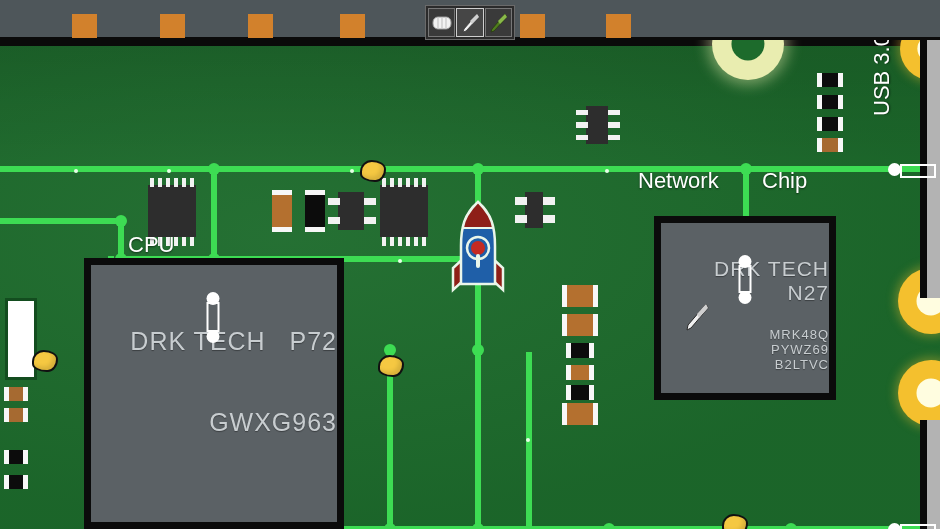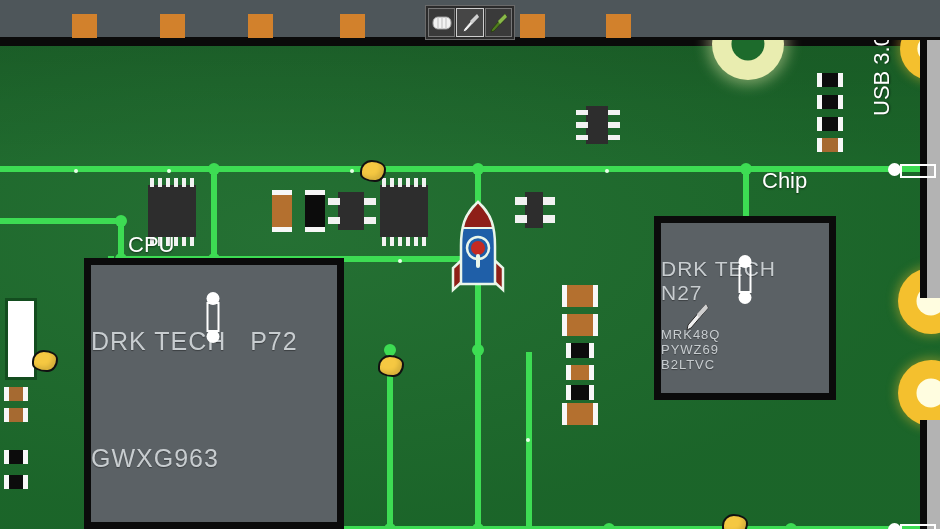--- a/index.html
+++ b/index.html
@@ -108,21 +108,21 @@
     position: absolute;
     background: #0b0b0b;
     padding: 7px;
     z-index: 10;
   }
   .bigchip-inner {
     width: 100%; height: 100%;
     background: #5b6165;
     display: flex;
     flex-direction: column;
-    align-items: flex-start;
+    align-items: flex-end;
     position: relative;
   }
   .chip-line {
     color: #c8cdd0;
     letter-spacing: 1px;
     white-space: pre;
     text-shadow: 0 1px 1px rgba(0,0,0,0.35);
   }
 
   
@@ -376,21 +376,21 @@
       </div>
       <div class="edge-dot" style="left: 888px; top: 163px;"></div>
       <div class="edge-conn" style="left: 900px; top: 164px; width: 36px; height: 14px;"></div>
       <div class="edge-dot" style="left: 888px; top: 523px;"></div>
       <div class="edge-conn" style="left: 900px; top: 524px; width: 36px; height: 14px;"></div>
     </div>
 
   <div class="bigchip" style="left:84px; top:258px; width:260px; height:271px;">
     <div class="bigchip-inner">
       <div class="chip-line" style="font-size:25px; margin-top:62px;">DRK TECH   P72</div>
-      <div class="chip-line" style="font-size:25px; margin-top:88px;">GWXG963</div>
+      <div class="chip-line" style="font-size:25px; margin-top:52px;">GWXG963</div>
     </div>
   </div>
 
   <div class="bigchip" style="left:654px; top:216px; width:182px; height:184px;">
     <div class="bigchip-inner">
       <div class="chip-line" style="font-size:21px; margin-top:34px;">DRK TECH</div>
       <div class="chip-line" style="font-size:21px;">N27</div>
       <div class="chip-line" style="font-size:13px; margin-top:22px;">MRK48Q</div>
       <div class="chip-line" style="font-size:13px;">PYWZ69</div>
       <div class="chip-line" style="font-size:13px;">B2LTVC</div>
@@ -410,20 +410,21 @@
     <path d="M30 4 C44 16 47 30 47 48 L47 86 L13 86 L13 48 C13 30 16 16 30 4 Z" fill="#1f5fa8" stroke="#eaf6ea" stroke-width="2.5"></path>
 
     <path d="M30 4 C40 14 44 22 45 30 L15 30 C16 22 20 14 30 4 Z" fill="#8e1f18" stroke="#eaf6ea" stroke-width="2"></path>
 
     <circle cx="30" cy="50" r="11" fill="#1f5fa8" stroke="#eaf6ea" stroke-width="2.5"></circle>
     <circle cx="30" cy="50" r="7" fill="#c42a22"></circle>
     <rect x="28" y="56" width="4" height="14" rx="2" fill="#eaf6ea"></rect>
   </svg>
 
   <div class="board-label" style="left:128px; top:232px; font-size:22px;">CPU</div>
+  <div class="board-label" style="left:638px; top:168px; font-size:22px;">Network</div>
   <div class="board-label" style="left:762px; top:168px; font-size:22px;">Chip</div>
   <div class="board-label rot" style="left:869px; top:116px; font-size:22px;">USB 3.0</div>
 
   <div class="hud">
     <div id="hudslots">
         <div class="hud-slot" style="left: 72px; background: rgb(210, 129, 44);"></div>
         <div class="hud-slot" style="left: 160px; background: rgb(210, 129, 44);"></div>
         <div class="hud-slot" style="left: 248px; background: rgb(210, 129, 44);"></div>
         <div class="hud-slot" style="left: 340px; background: rgb(210, 129, 44);"></div>
         <div class="hud-slot" style="left: 430px; background: rgb(210, 129, 44);"></div>

